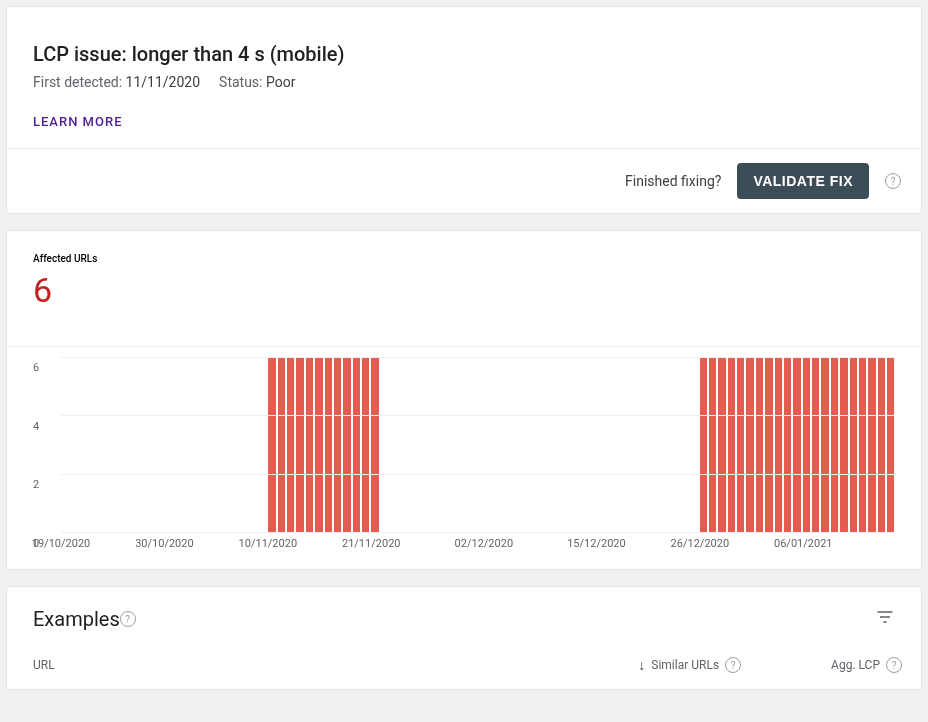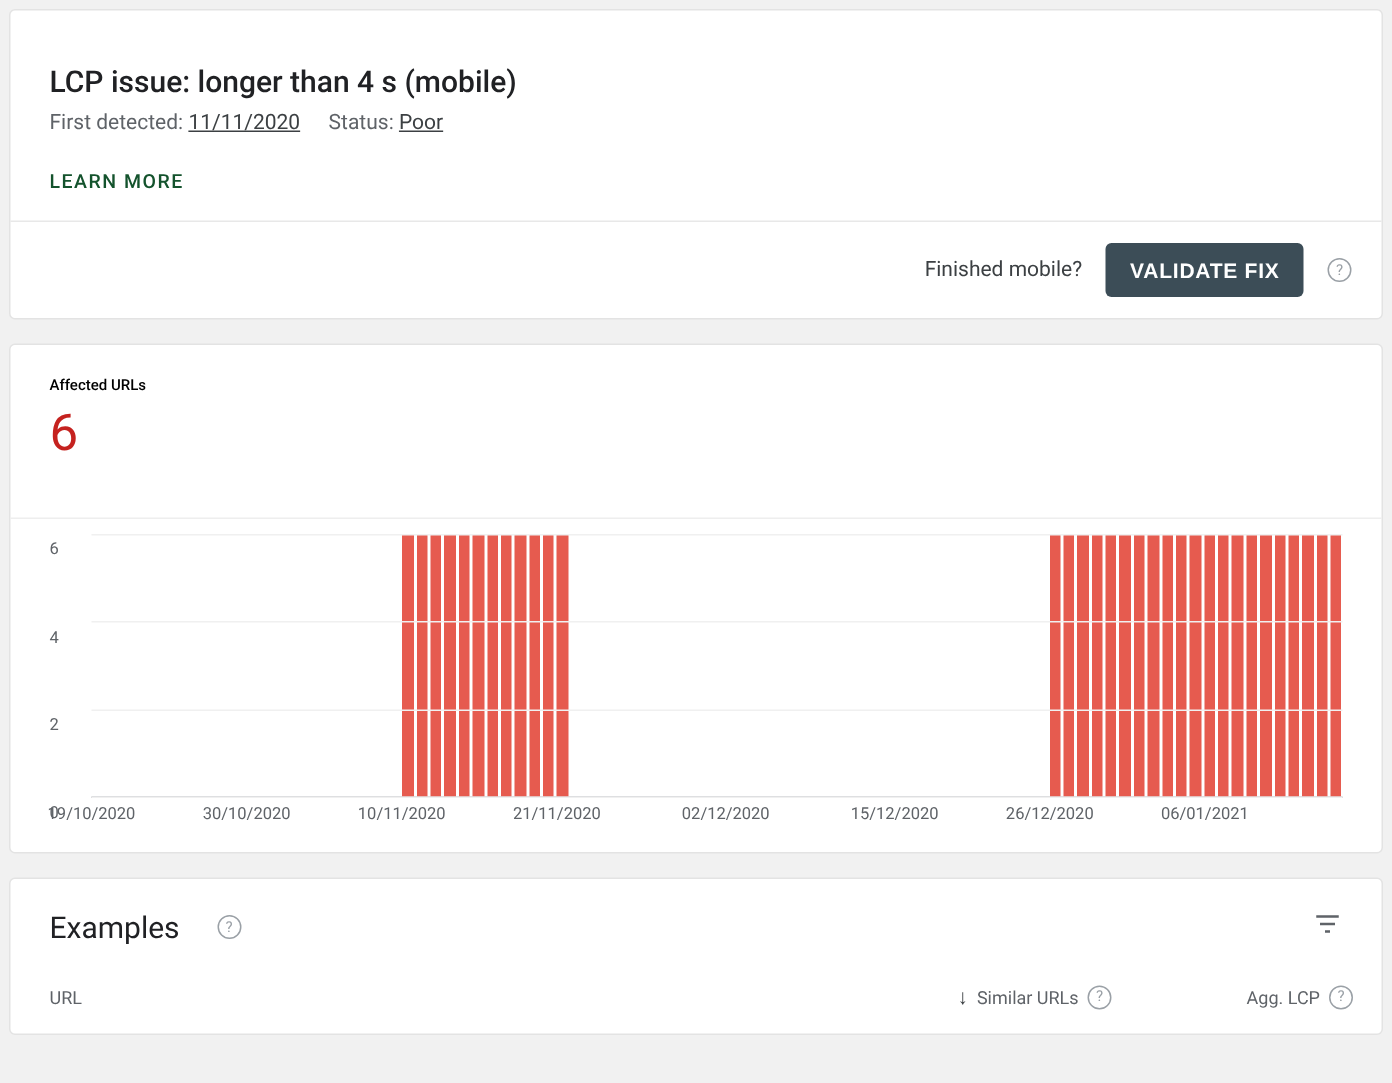--- a/index.html
+++ b/index.html
@@ -16,27 +16,27 @@
     background: #fff;
     border: 1px solid #e3e3e3;
     border-radius: 4px;
     margin-bottom: 16px;
   }
   
   .header-body { padding: 22px 26px 18px 26px; }
   .issue-title { font-size: 20px; font-weight: 500; color: #202124; margin-top: 13px; }
   .meta-row { margin-top: 8px; font-size: 14px; color: #5f6368; }
   .meta-row .lbl { color: #5f6368; }
-  .meta-row .val { color: #3c4043; text-decoration: underline; }
+  .meta-row .val { color: #3c4043; }
   .meta-row .sep { display:inline-block; width:12px; }
   .learn-more {
     margin-top: 24px;
     font-size: 13px;
     letter-spacing: 1px;
-    color: #14532d;
+    color: #4c1d95;
     text-transform: uppercase;
     font-weight: 500;
     display: inline-block;
   }
   .header-actions {
     border-top: 1px solid #e8e8e8;
     padding: 14px 20px;
     display: flex;
     align-items: center;
     justify-content: flex-end;
@@ -126,21 +126,21 @@
     transform: translateX(-50%);
     white-space: nowrap;
   }
   
   .ex-header {
     padding: 20px 26px 4px 26px;
     display: flex;
     align-items: center;
     justify-content: space-between;
   }
-  .ex-title-wrap { display:flex; align-items:center; gap:25px;text-align:right; }
+  .ex-title-wrap { display:flex; align-items:center; gap:0;text-align:right; }
   .ex-title { font-size: 20px; color: #202124; font-weight: 400; }
   .filter-icon { width:20px; color:#5f6368; }
   .ex-cols {
     padding: 22px 19px 16px 26px;
     display: flex;
     align-items: center;
     font-size: 12px;
     color: #5f6368;
   }
   .col-url { flex: 1; }
@@ -157,21 +157,21 @@
     <div class="meta-row">
       <span class="lbl">First detected:</span>
       <span class="val">11/11/2020</span>
       <span class="sep"></span>
       <span class="lbl">Status:</span>
       <span class="val">Poor</span>
     </div>
     <a class="learn-more">LEARN MORE</a>
   </div>
   <div class="header-actions">
-    <span class="finished-text">Finished mobile?</span>
+    <span class="finished-text">Finished fixing?</span>
     <button class="validate-btn">VALIDATE FIX</button>
     <span class="help-icon">?</span>
   </div>
 </div>
 
 <div class="card">
   <div class="aff-body">
     <div class="aff-label">Affected URLs</div>
     <div class="aff-count">6</div>
   </div>

